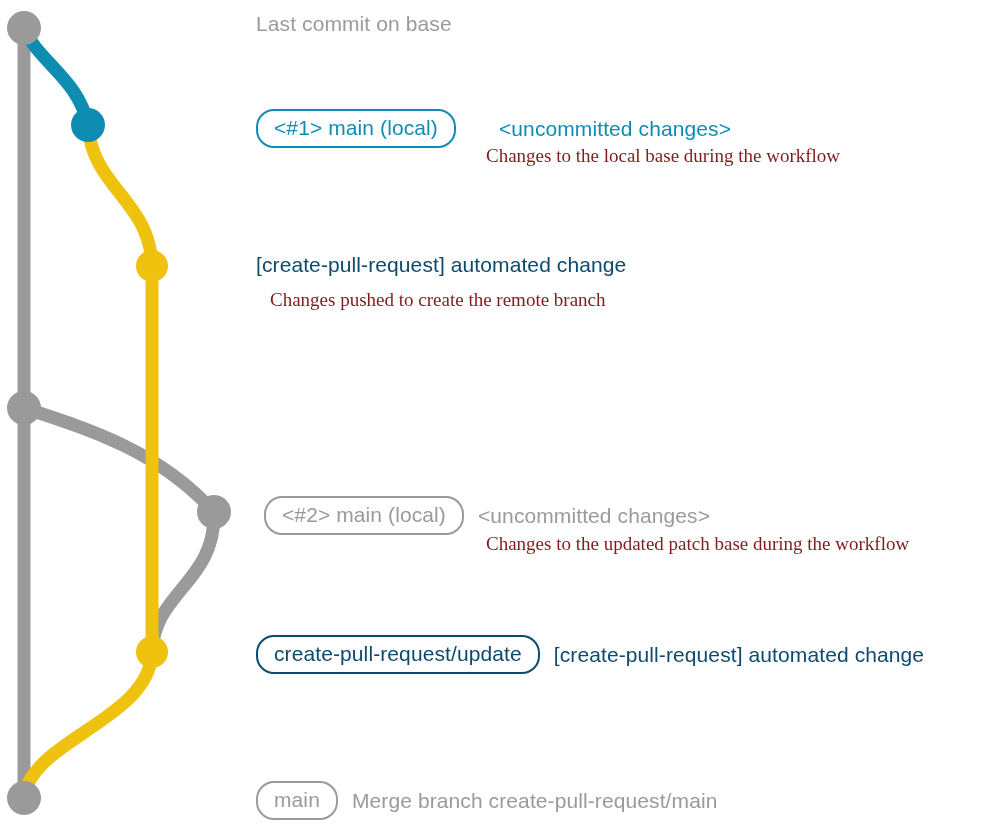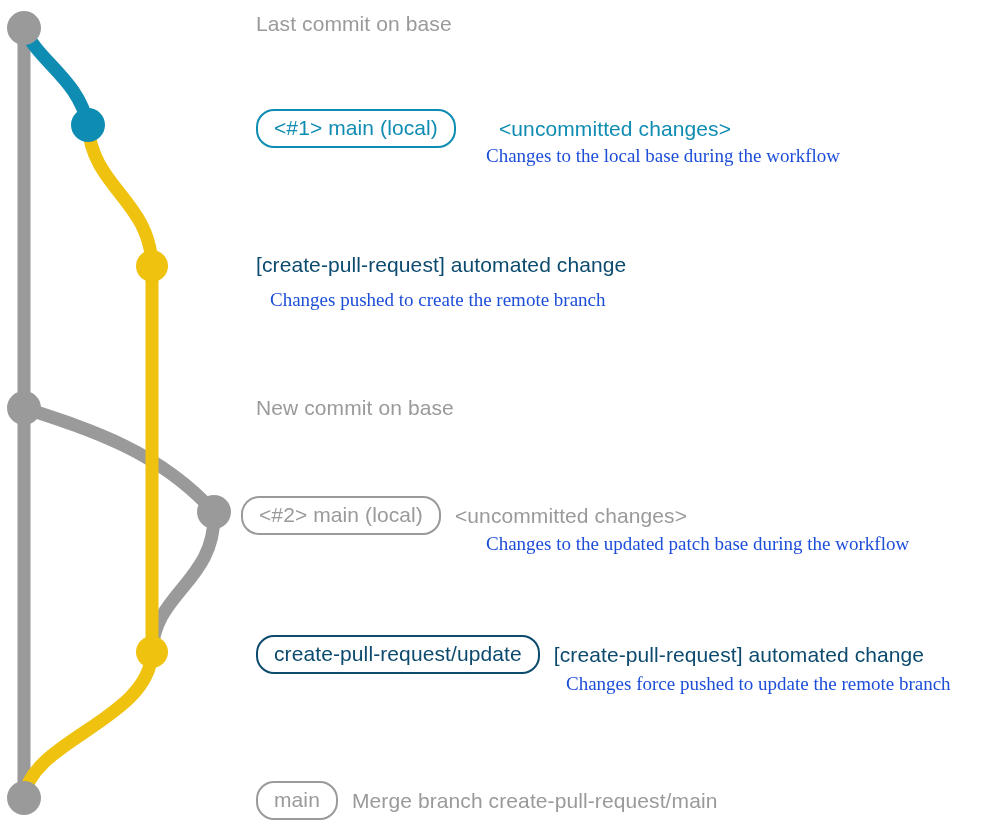--- a/index.html
+++ b/index.html
@@ -64,21 +64,21 @@
     margin-left: 14px;
   }
   .subject.standalone { margin-left: 0; }
 
   
   .note {
     position: absolute;
     font-family: "Liberation Serif", serif;
     font-size: 19px;
     line-height: 22px;
-    color: #1d4ed8;
+    color: #7f1d1d;
     white-space: nowrap;
   }
 
   
   .c-gray   { color: #9a9a9a; }
   .c-blue   { color: #0f8cb2; }
   .c-yellow { color: #0c4a6e; }
 </style>
 </head>
 <body>
@@ -120,34 +120,30 @@
     <span class="pill c-blue">&lt;#1&gt; main (local)</span>
     <span class="subject c-blue">&lt;uncommitted changes&gt;</span>
   </div>
   <div class="note" style="left:486px; top:145px;">Changes to the local base during the workflow</div>
 
   <div class="row" style="left:256px; top:253px;">
     <span class="subject standalone c-yellow">[create-pull-request] automated change</span>
   </div>
   <div class="note" style="left:270px; top:289px;">Changes pushed to create the remote branch</div>
 
-  <div class="row" style="left:256px; top:396px;">
-    <span class="subject standalone c-gray">New commit on base</span>
-  </div>
 
-  <div class="row" style="left:241px; top:496px;">
+  <div class="row" style="left:264px; top:496px;">
     <span class="pill c-gray">&lt;#2&gt; main (local)</span>
     <span class="subject c-gray">&lt;uncommitted changes&gt;</span>
   </div>
   <div class="note" style="left:486px; top:533px;">Changes to the updated patch base during the workflow</div>
 
   <div class="row" style="left:256px; top:635px;">
     <span class="pill c-yellow">create-pull-request/update</span>
     <span class="subject c-yellow">[create-pull-request] automated change</span>
   </div>
-  <div class="note" style="left:566px; top:673px;">Changes force pushed to update the remote branch</div>
 
   <div class="row" style="left:256px; top:781px;text-align:center;">
     <span class="pill c-gray">main</span>
     <span class="subject c-gray">Merge branch create-pull-request/main</span>
   </div>
 
 </div>
 
 </body></html>

